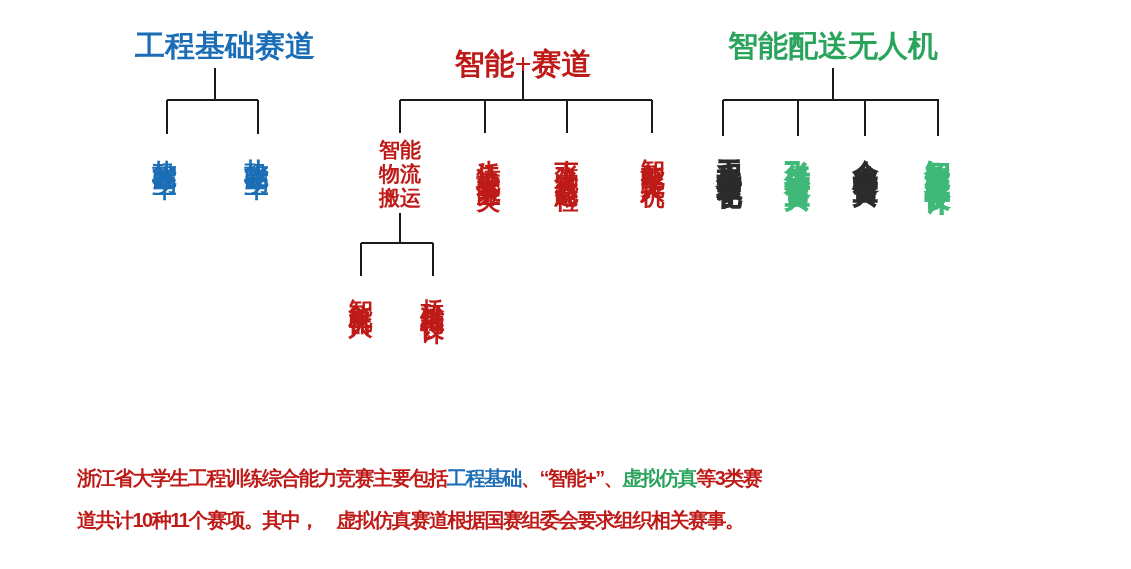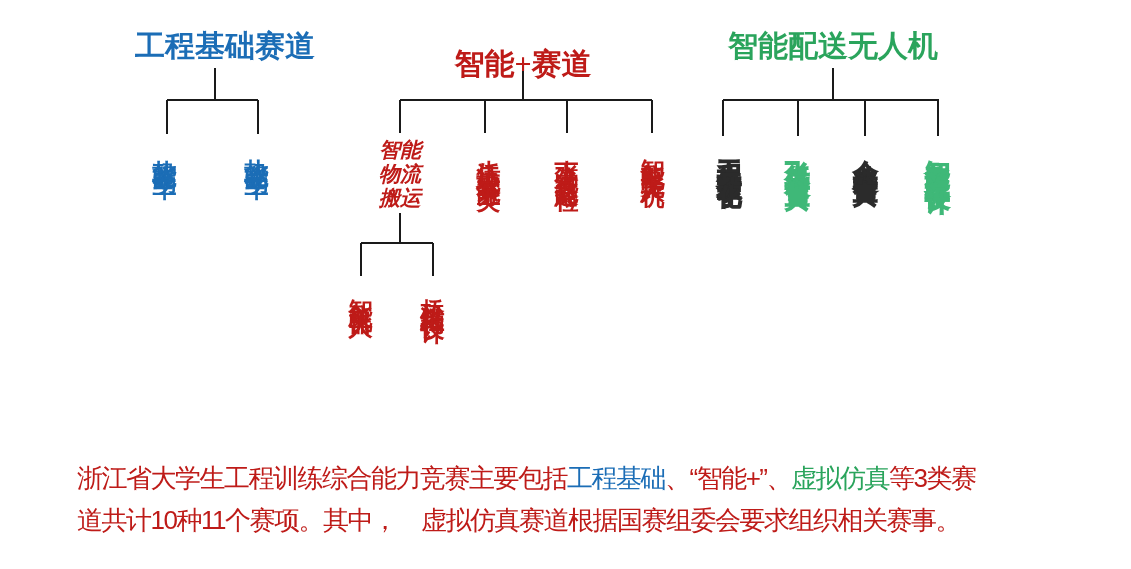--- a/index.html
+++ b/index.html
@@ -50,30 +50,29 @@
   .outline-green {
     color:#ffffff;
     -webkit-text-stroke:1.4px var(--outline_green,#3fb878);
   }
   .hblock {
     position:absolute;
     font-size:21px;
     line-height:24px;
     font-weight:bold;
     text-align:center;
-    font-style:italic;
   }
   .footer {
     position:absolute;
     left:77px; top:457px;
     width:1010px;
-    font-size:26px;
+    font-size:20px;
     line-height:42px;
     letter-spacing:-1.5px;
-    font-weight:normal;
+    font-weight:bold;
   }
 </style>
 </head>
 <body>
 
 <div class="canvas">
 
   <svg class="connectors" viewBox="0 0 1131 569">
 
     <path d="M215 68 V100 M167 100 H258 M167 100 V134 M258 100 V134"></path>

